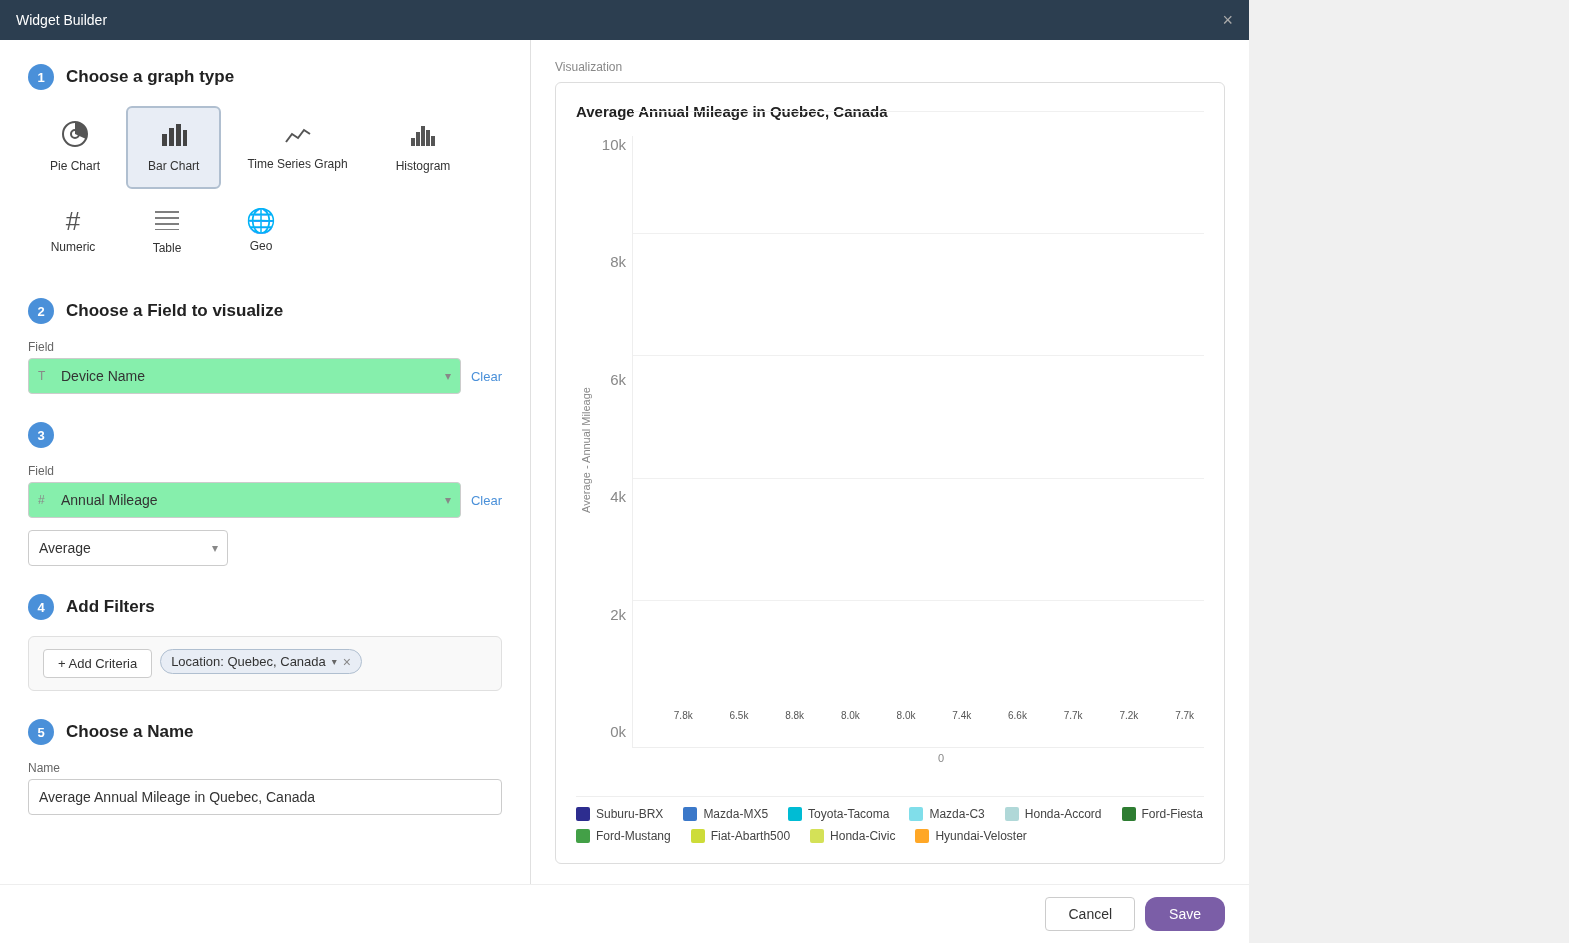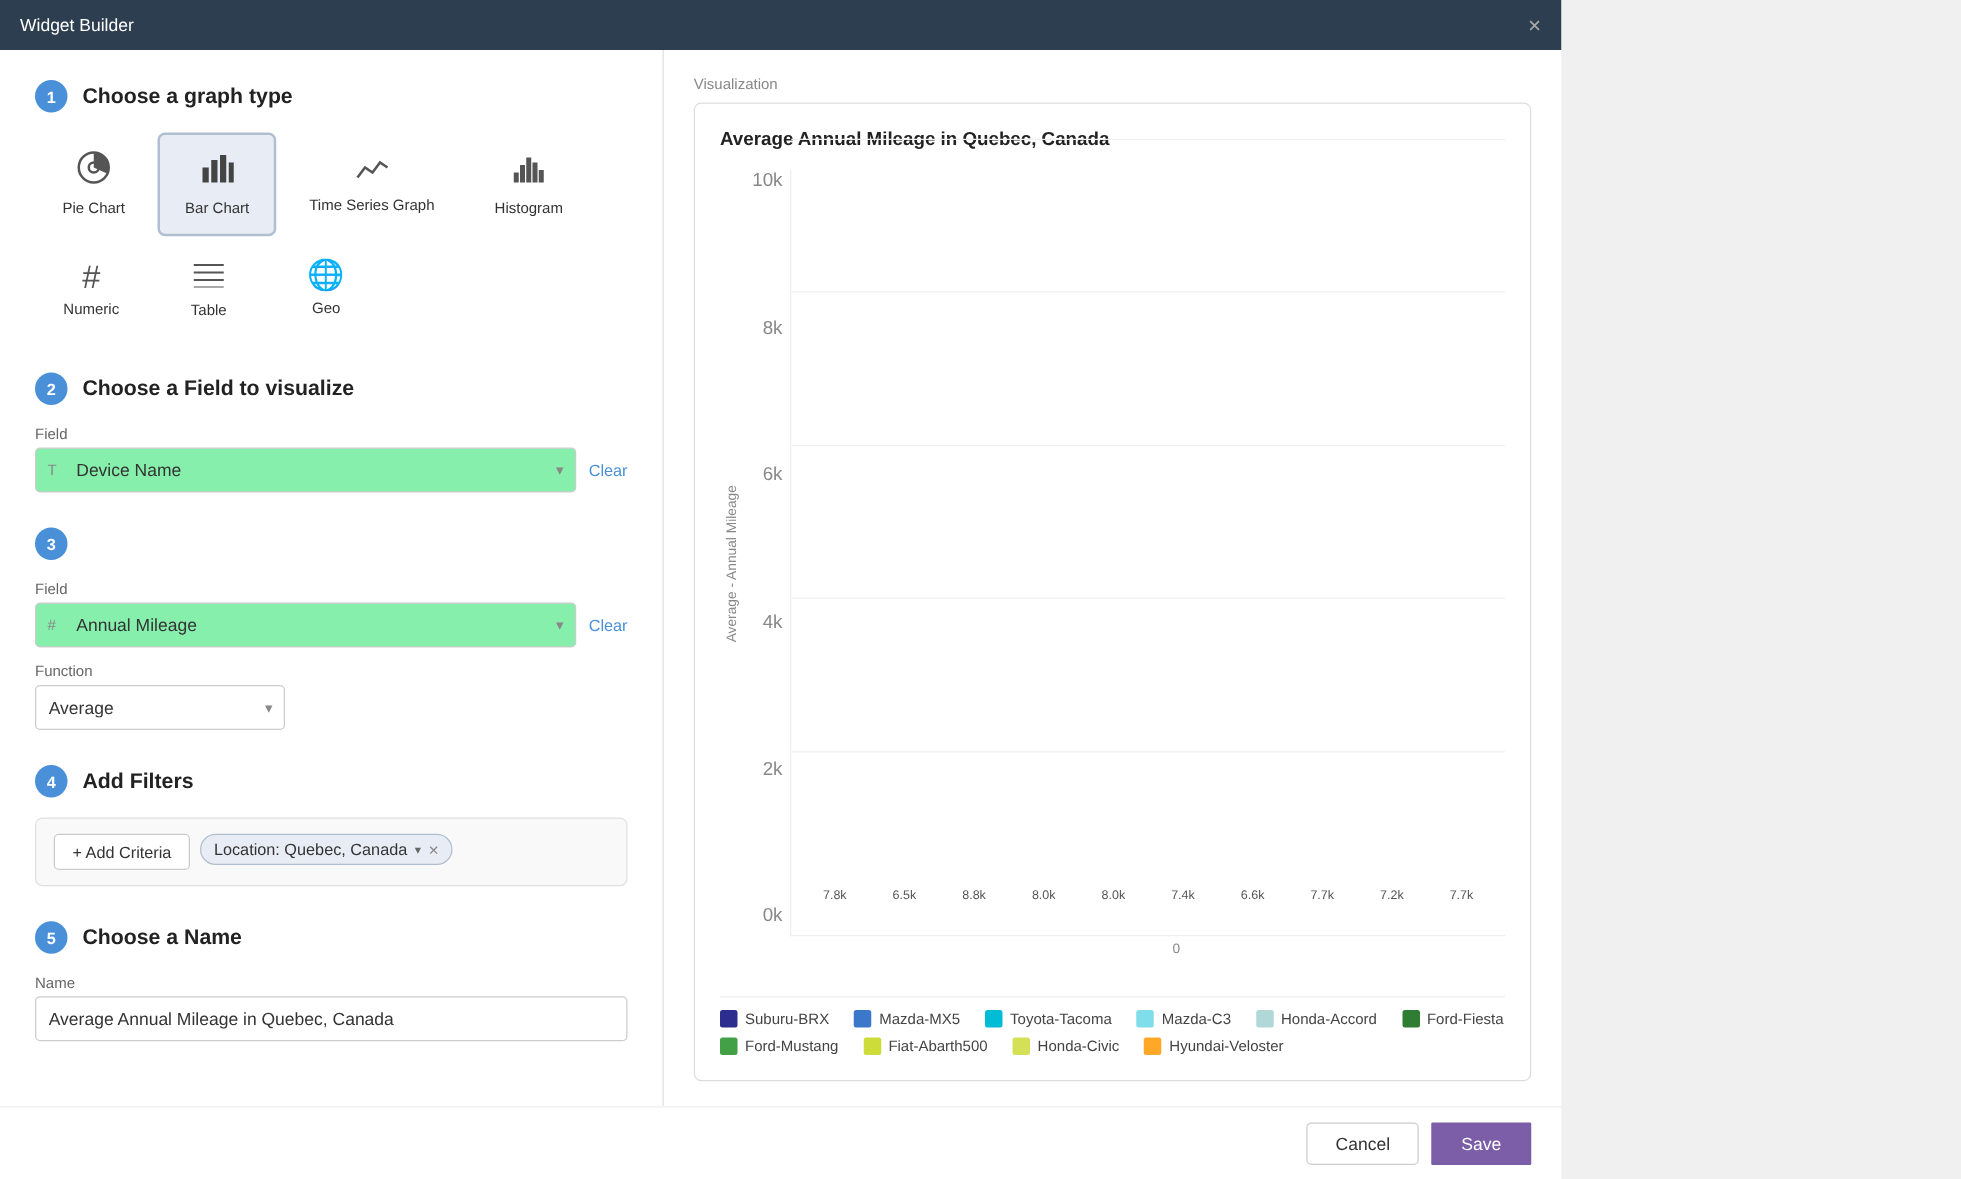--- a/index.html
+++ b/index.html
@@ -388,21 +388,21 @@
       top: 0;
       display: flex;
       align-items: flex-end;
       padding: 0 10px;
       gap: 6px;
     }
 
     .bar-group {
       display: flex;
       flex-direction: column;
-      align-items: center;
+      align-items: flex-end;
       flex: 1;
       position: relative;
     }
 
     .bar-value {
       font-size: 10px;
       color: #555;
       margin-bottom: 2px;
     }
 
@@ -459,21 +459,21 @@
       border-radius: 4px;
       background: #fff;
       font-size: 14px;
       cursor: pointer;
       color: #333;
     }
 
     .save-btn {
       padding: 8px 24px;
       border: none;
-      border-radius: 1px;
+      border-radius: 12px;
       background: #7b5ea7;
       color: #fff;
       font-size: 14px;
       cursor: pointer;
       font-weight: 500;
     }
 
     .divider {
       width: 1px;
       background: #e0e0e0;
@@ -601,21 +601,20 @@
               <span class="field-type-icon">#</span>
               <select>
                 <option>Annual Mileage</option>
               </select>
               <span class="chevron-icon">▾</span>
             </div>
             <a class="clear-link">Clear</a>
           </div>
         </div>
         <div class="field-row">
-          <div class="field-label">Function</div>
           <div class="function-select-wrapper">
             <select>
               <option>Average</option>
               <option>Sum</option>
               <option>Count</option>
               <option>Min</option>
               <option>Max</option>
             </select>
             <span class="chevron-icon">▾</span>
           </div>

